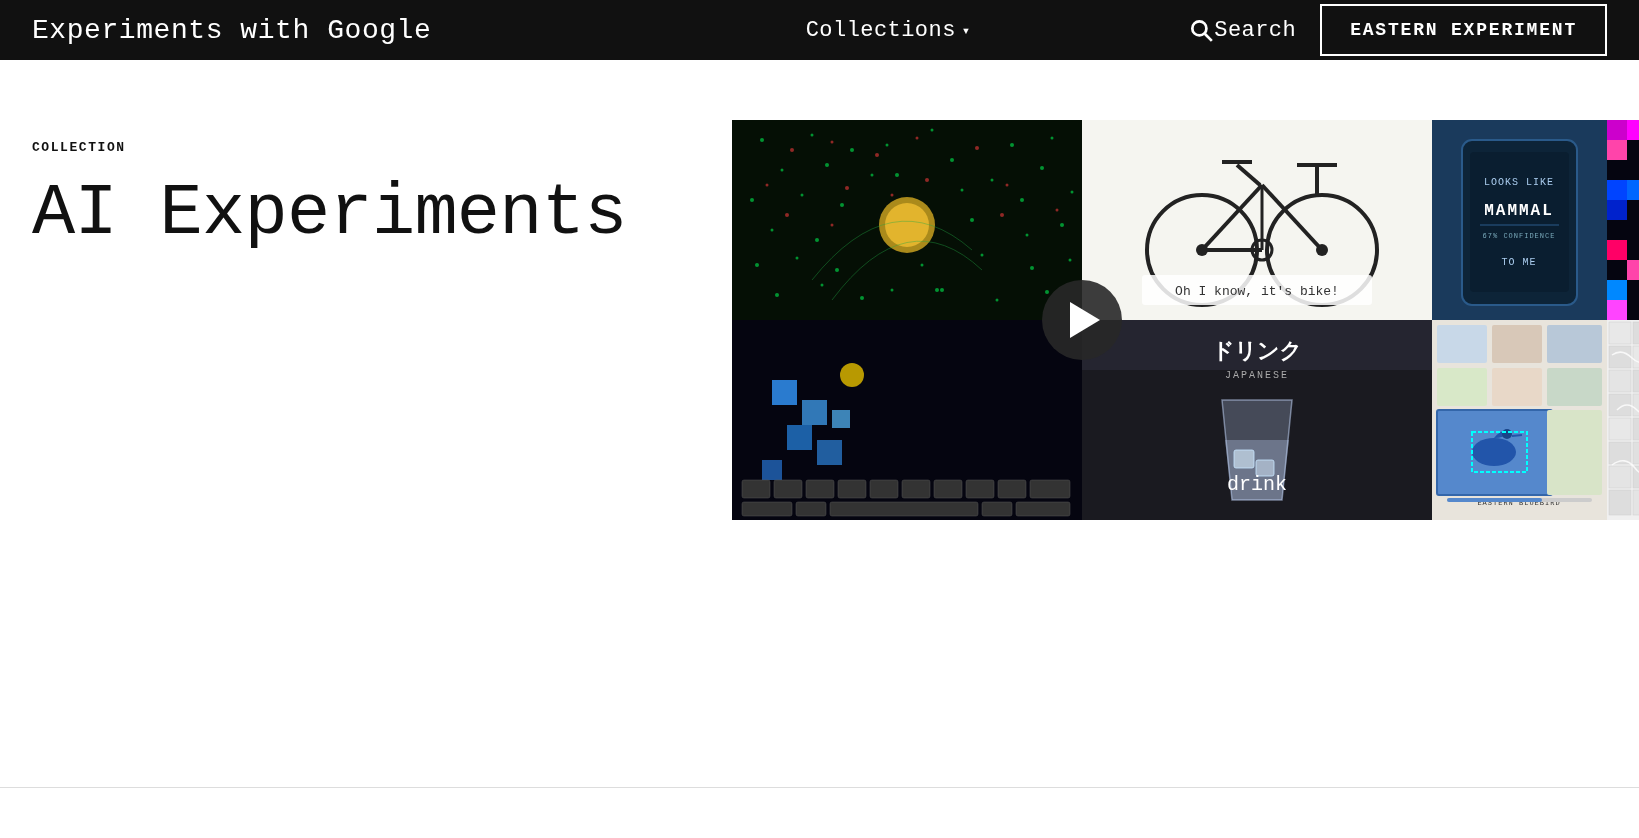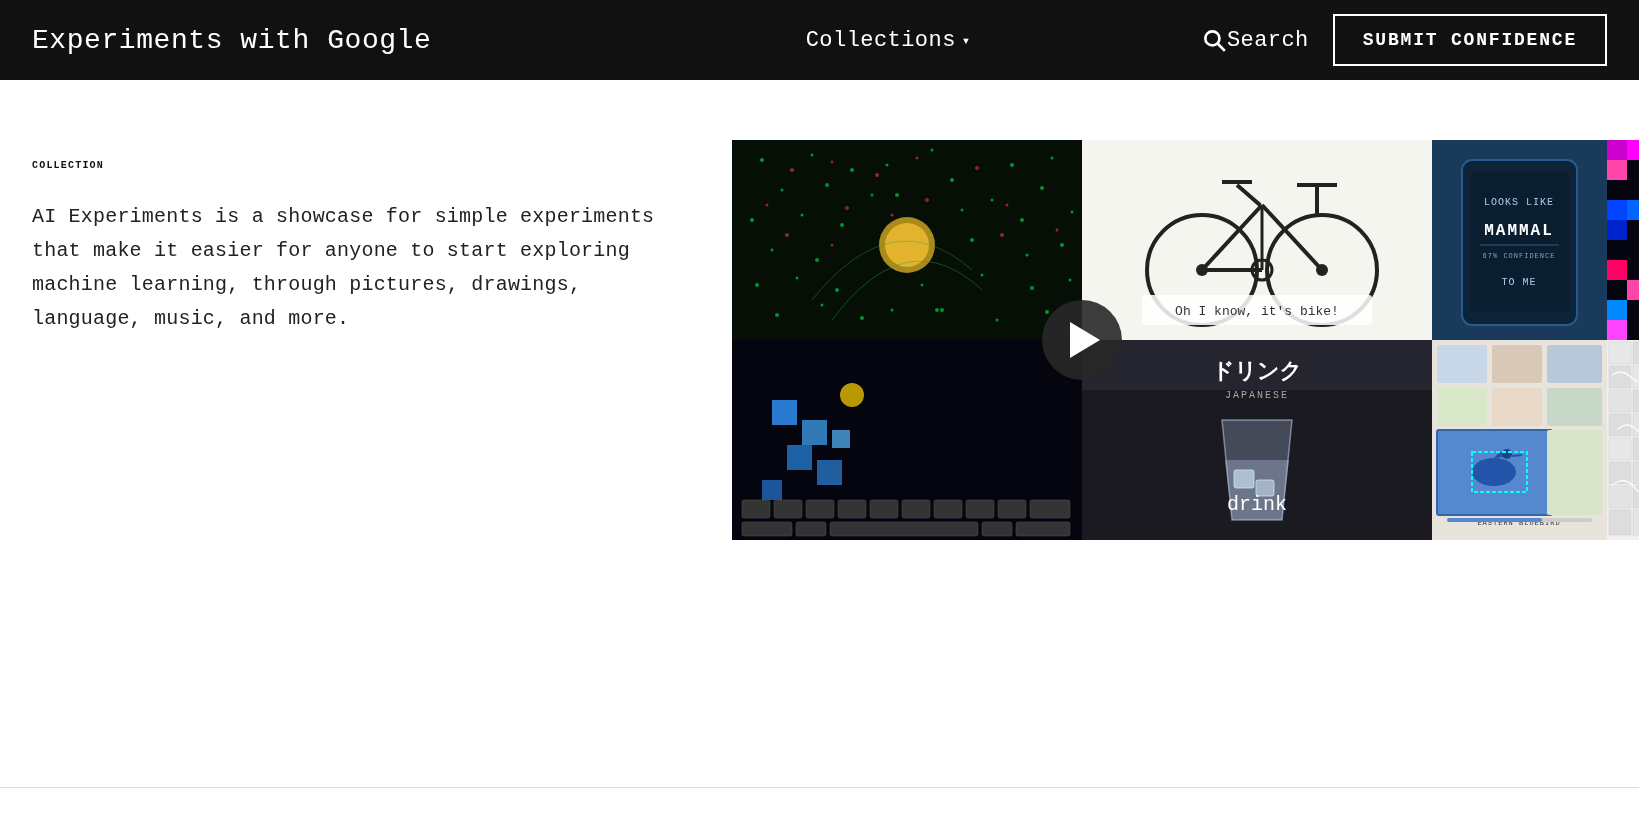--- a/index.html
+++ b/index.html
@@ -16,21 +16,21 @@
       min-height: 838px;
       overflow-x: hidden;
     }
 
     
     header {
       background: #111;
       display: flex;
       align-items: center;
       padding: 0 32px;
-      height: 80px;
+      height: 60px;
       position: relative;
     }
 
     .header-logo {
       color: #fff;
       font-size: 28px;
       font-family: 'Courier New', Courier, monospace;
       font-weight: 400;
       letter-spacing: 0.02em;
       white-space: nowrap;
@@ -115,26 +115,26 @@
       gap: 60px;
     }
 
     .left-content {
       flex: 0 0 640px;
       max-width: 640px;
       padding-top: 20px;
     }
 
     .collection-label {
-      font-size: 10px;
+      font-size: 13px;
       font-family: 'Courier New', Courier, monospace;
       letter-spacing: 0.12em;
       color: #111;
       font-weight: 700;
-      margin-bottom: 29px;
+      margin-bottom: 20px;
       text-transform: uppercase;
     }
 
     .page-title {
       font-size: 72px;
       font-family: 'Courier New', Courier, monospace;
       font-weight: 300;
       color: #111;
       line-height: 1.1;
       margin-bottom: 40px;
@@ -277,31 +277,28 @@
   </nav>
 
   <div class="header-right">
     <div class="search-area">
       <svg class="search-icon-svg" viewBox="0 0 24 24" fill="none" stroke="white" stroke-width="2.5">
         <circle cx="10.5" cy="10.5" r="6.5"></circle>
         <line x1="15.5" y1="15.5" x2="22" y2="22"></line>
       </svg>
       <span class="search-text">Search</span>
     </div>
-    <button class="submit-btn">SUBMIT CONFIDENCE</button>
+    <button class="submit-btn">EASTERN EXPERIMENT</button>
   </div>
 </header>
 
 <main>
   <div class="left-content">
     <div class="collection-label">COLLECTION</div>
-    <p class="description" style="white-space: pre-line;">AI Experiments is a showcase for simple experiments
-that make it easier for anyone to start exploring
-machine learning, through pictures, drawings,
-language, music, and more.</p>
+    <h1 class="page-title">AI Experiments</h1>
   </div>
 
   <div class="right-content">
     <div class="grid-wrapper">
       
       <div class="image-grid">
 
         <div class="grid-cell cell-1">
           <svg class="dots-canvas" viewBox="0 0 350 200">
 

